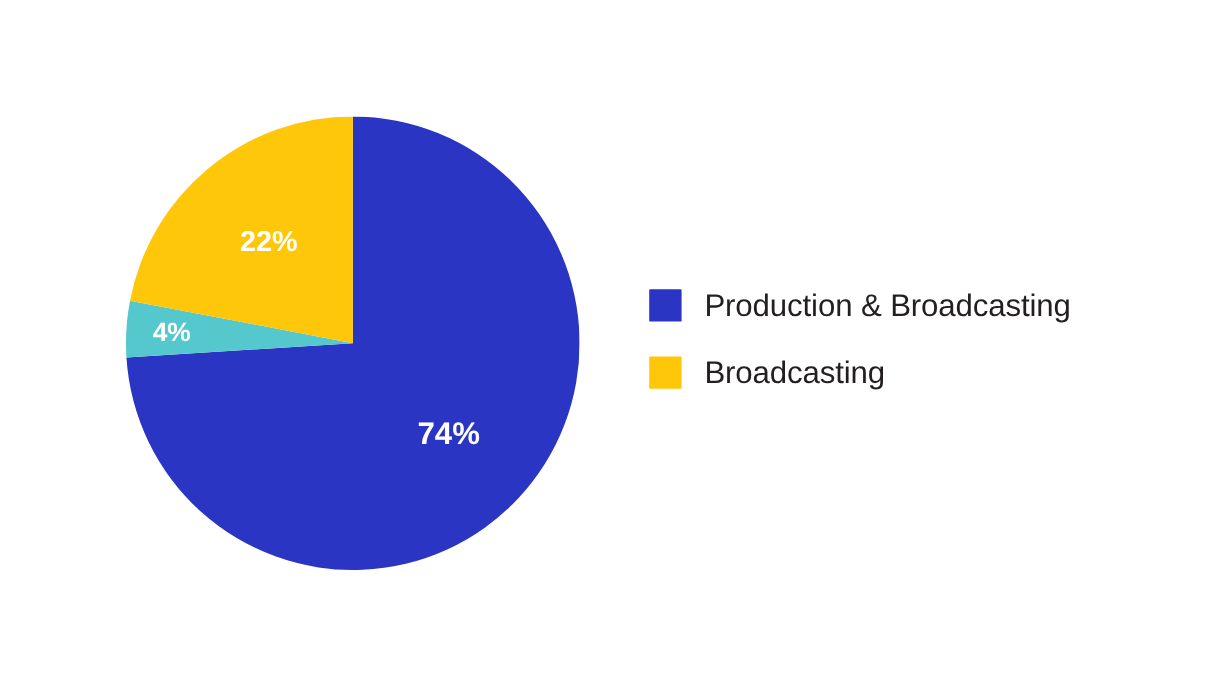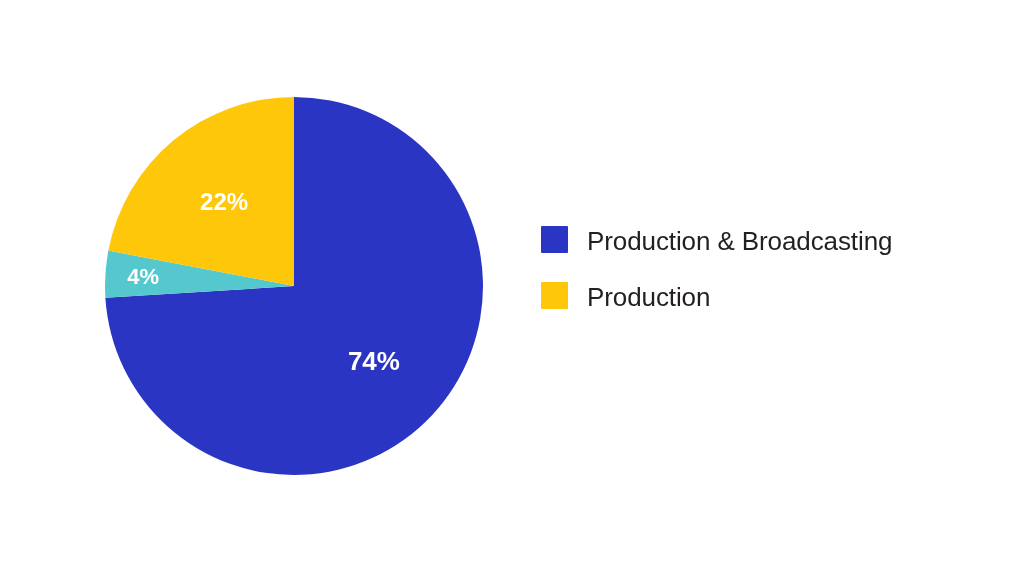--- a/index.html
+++ b/index.html
@@ -48,20 +48,21 @@
 
   
   #legend {
     position: absolute;
     left: 511px;
     top: 226px;
     width: 470px;
   }
   .legend-row {
     display: flex;
+    align-items: center;
     height: 56px;
     padding-left: 30px;
   }
   .legend-swatch {
     width: 27px;
     height: 27px;
     flex: 0 0 27px;
     border-radius: 1px;
   }
   .legend-label {
@@ -93,17 +94,17 @@
     </svg>
   </div>
 
   <div id="legend">
     <div class="legend-row">
       <span class="legend-swatch" style="background: rgb(43, 53, 196);"></span>
       <span class="legend-label">Production &amp; Broadcasting</span>
     </div>
     <div class="legend-row">
       <span class="legend-swatch" style="background: rgb(255, 199, 9);"></span>
-      <span class="legend-label">Production</span>
+      <span class="legend-label">Broadcasting</span>
     </div>
   </div>
 
 </div>
 
 </body></html>

